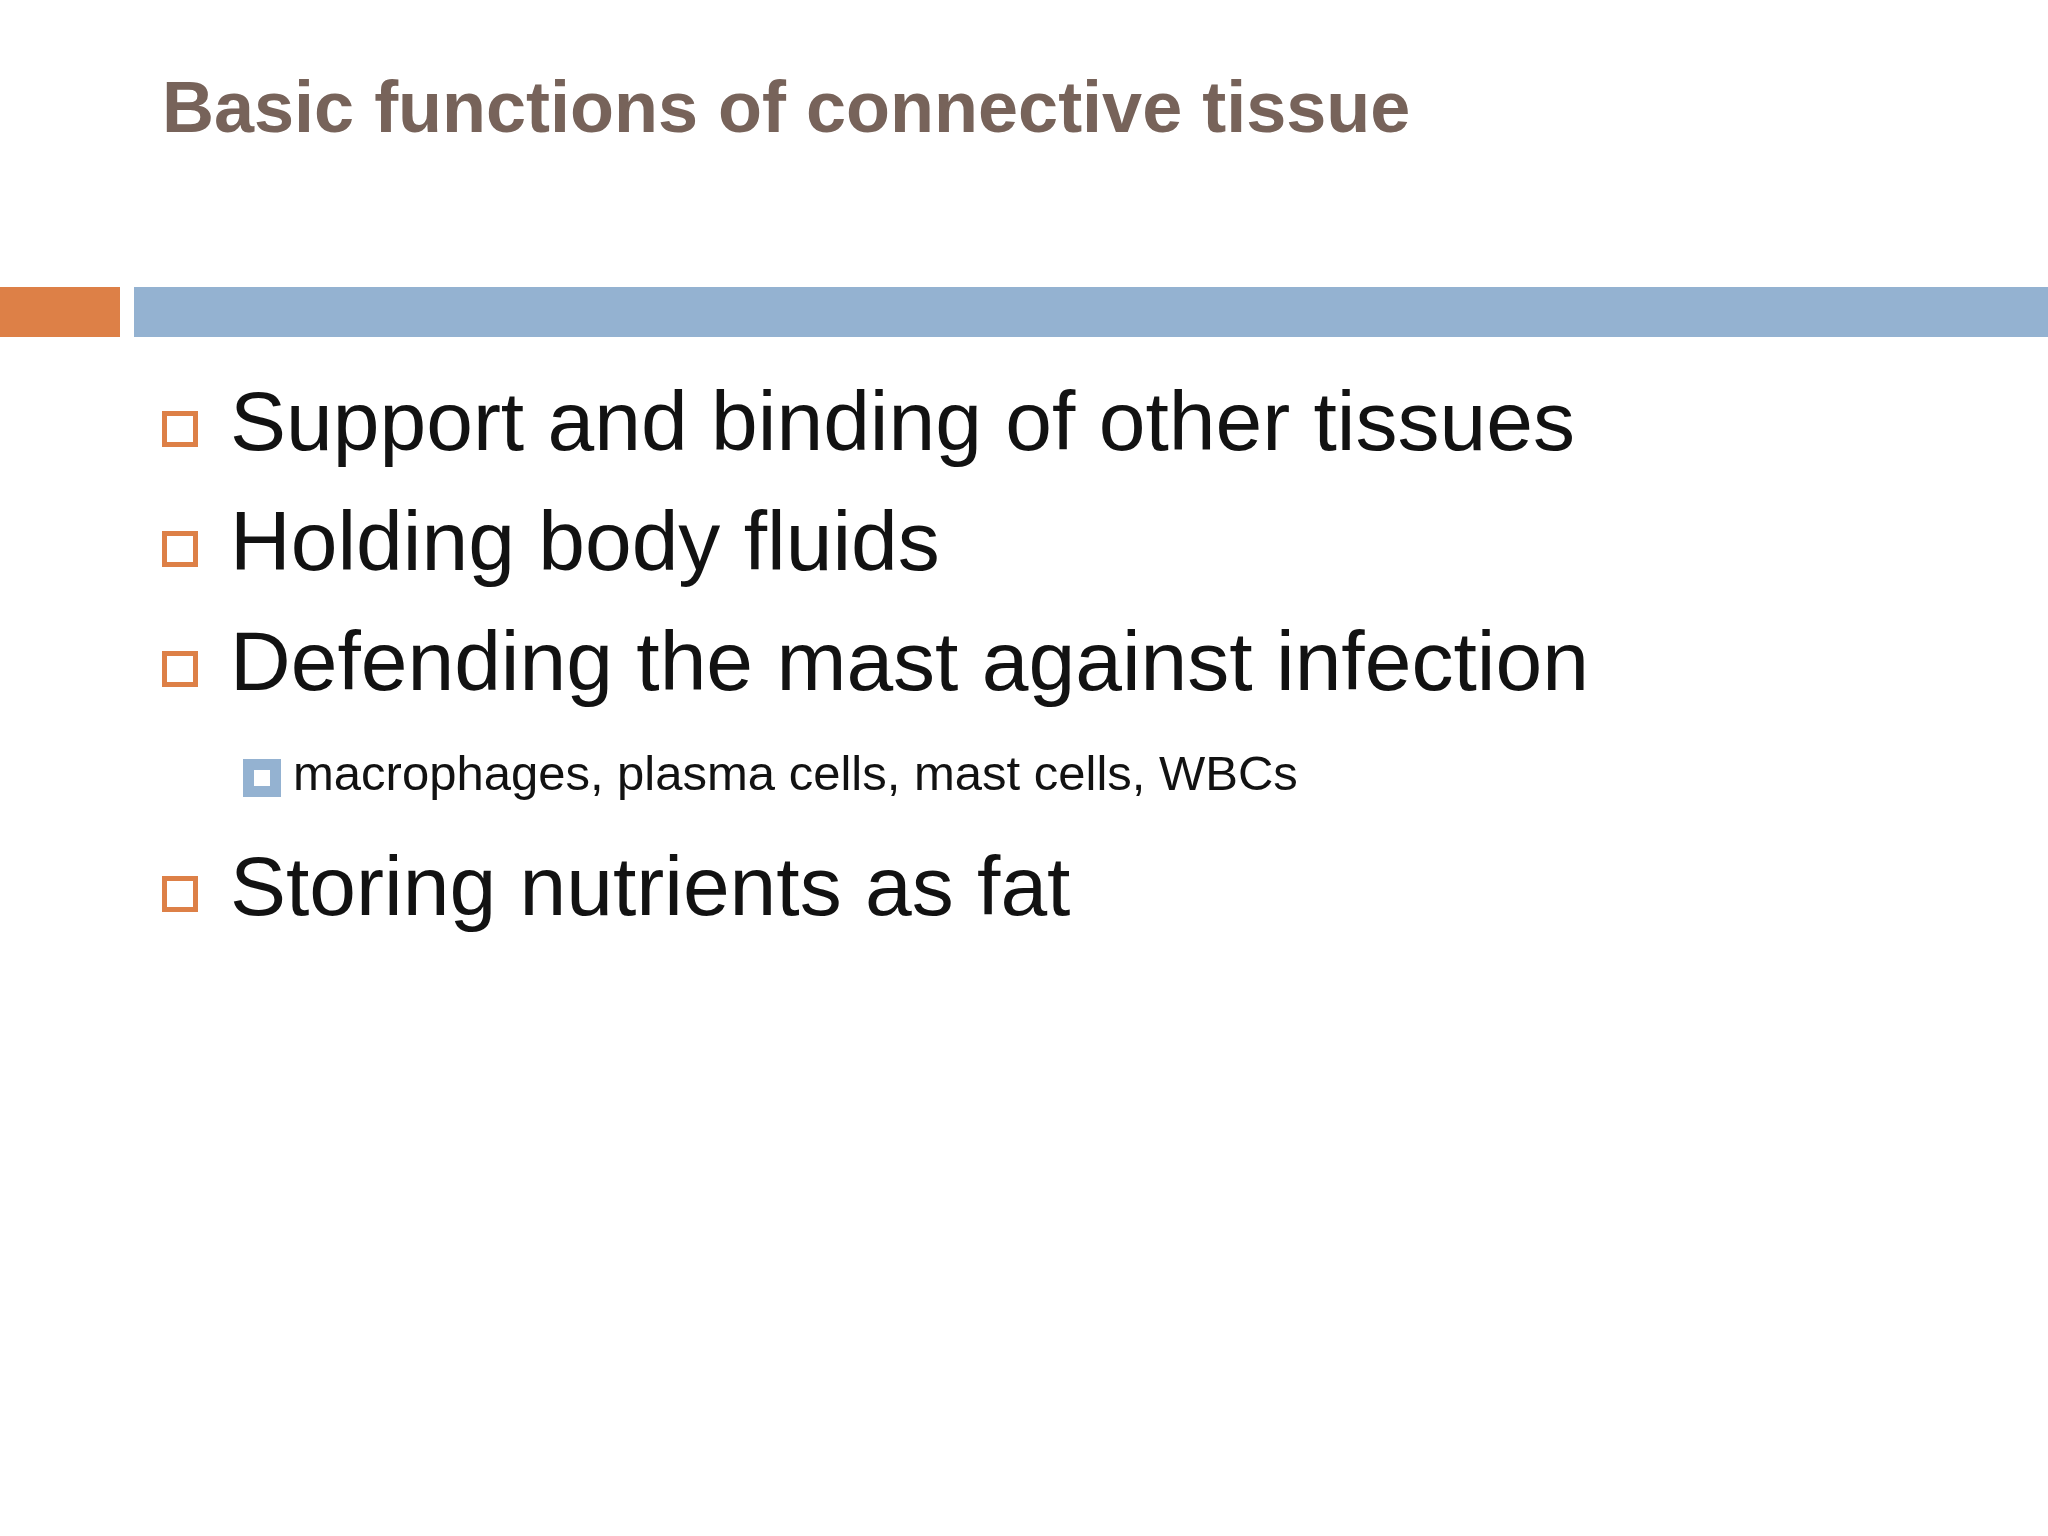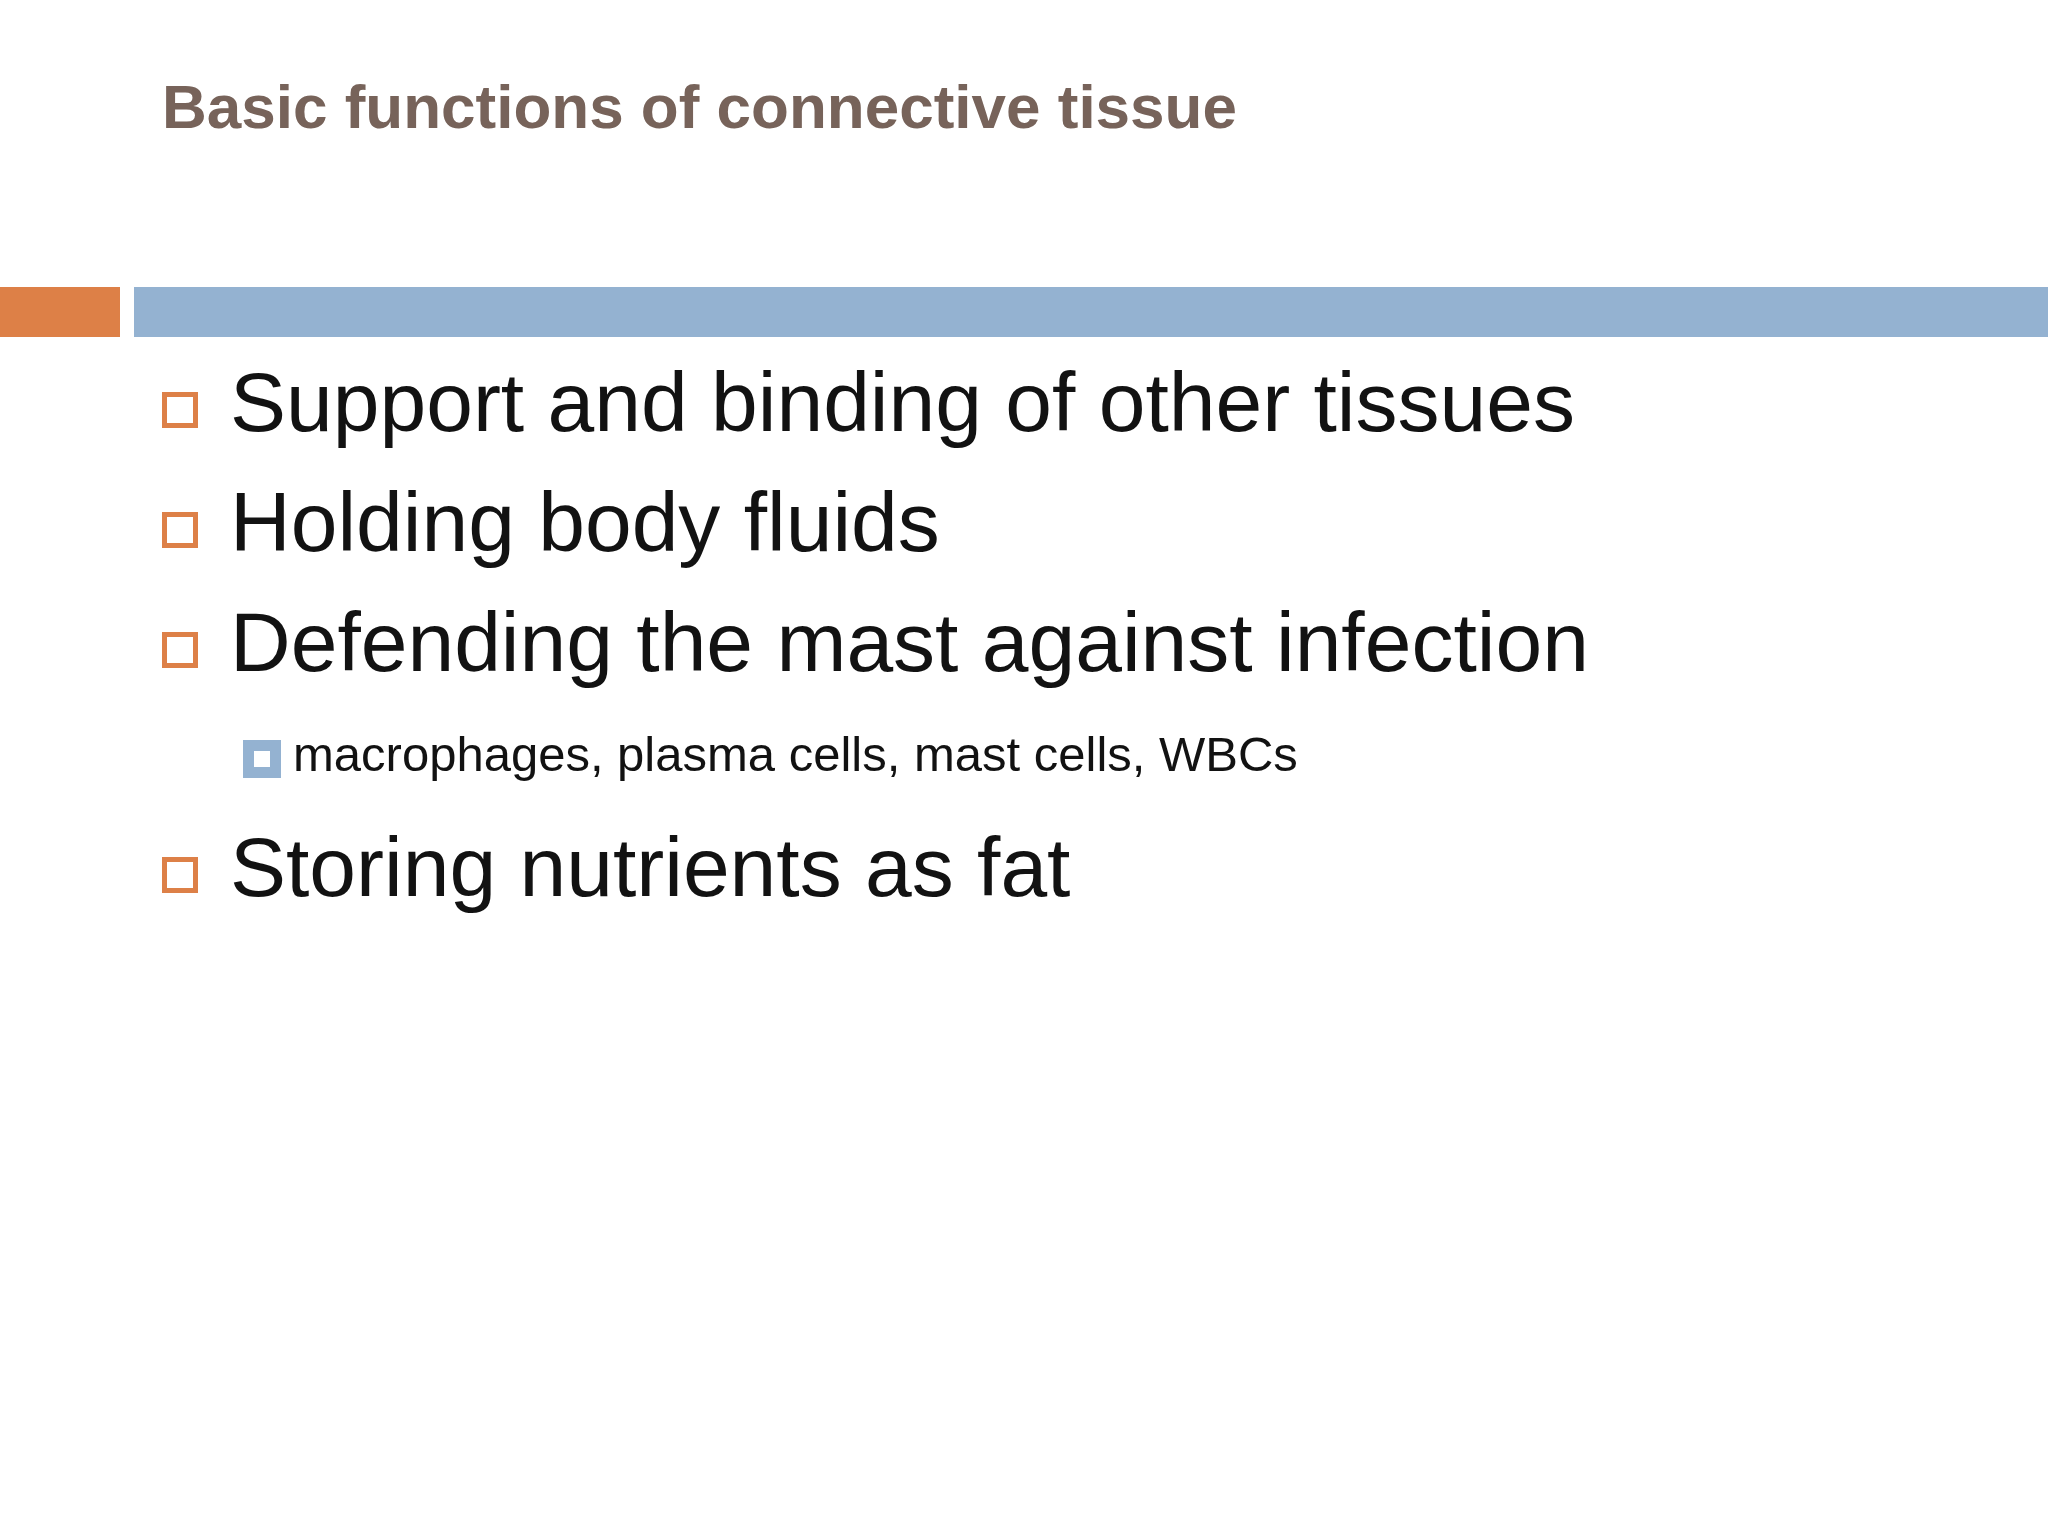--- a/index.html
+++ b/index.html
@@ -13,21 +13,21 @@
     height: 1536px;
     background: var(--bg, #ffffff);
     overflow: hidden;
     font-family: "Liberation Sans", "DejaVu Sans", sans-serif;
   }
   .title {
     position: absolute;
     left: 162px;
     top: 51px;
     width: 1800px;
-    font-size: 62px;
+    font-size: 72px;
     font-weight: bold;
     line-height: 112px;
     color: var(--title-color, #77635A);
     letter-spacing: 0px;
   }
   .divider-orange {
     position: absolute;
     left: 0;
     top: 287px;
     width: 120px;
@@ -38,21 +38,21 @@
     position: absolute;
     left: 134px;
     top: 287px;
     width: 1914px;
     height: 50px;
     background: var(--accent-blue, #94B2D1);
   }
   .bullets {
     position: absolute;
     left: 162px;
-    top: 342px;
+    top: 361px;
     width: 1820px;
   }
   .row {
     display: flex;
     align-items: flex-start;
     height: 120px;
     color: #121212;
   }
   .row.sub {
     height: 105px;

